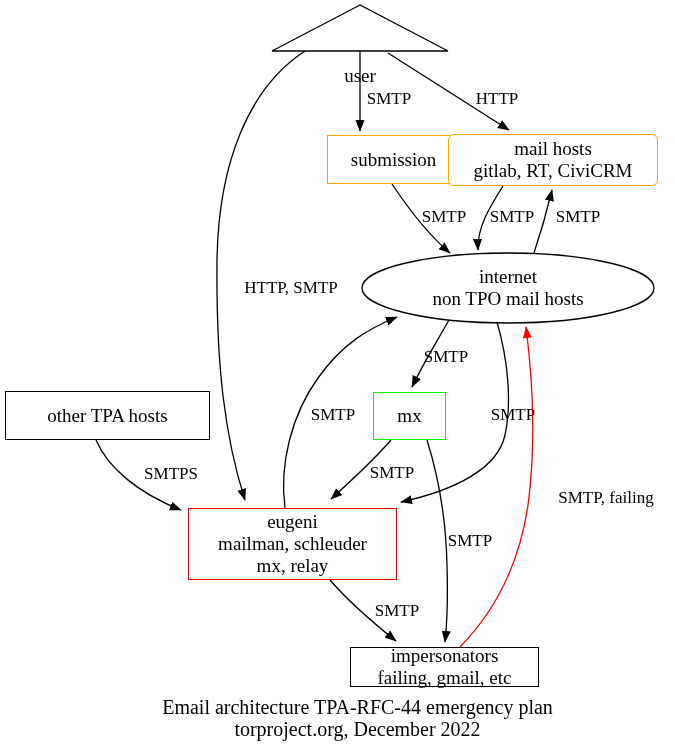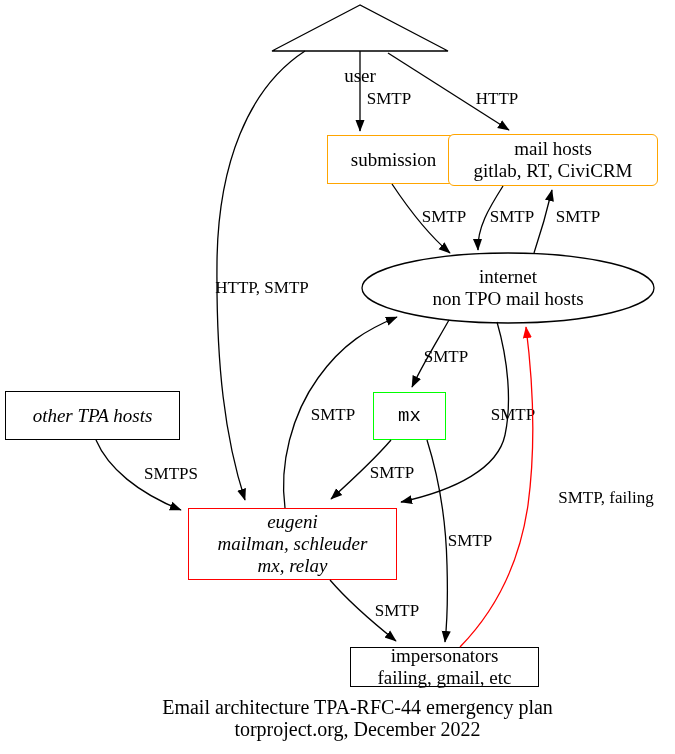--- a/index.html
+++ b/index.html
@@ -25,21 +25,21 @@
     justify-content: center;
     text-align: center;
     font-size: 19px;
     line-height: 22px;
     white-space: nowrap;
     background: transparent;
   }
   .box { background: #ffffff; }
   .b-orange { border: 1.5px solid var(--mail-accent, #ffa500); }
   .b-green  { border: 1.5px solid var(--mx-accent, #00ff00); }
-  .b-red    { border: 1.5px solid var(--eugeni-accent, #ff0000); font-style: italic; }
+  .b-red    { border: 1.5px solid var(--eugeni-accent, #ff0000); }
   .b-black  { border: 1.4px solid var(--node-default, #000000); }
   .shape-label {
     position: absolute;
     transform: translate(-50%, -50%);
     text-align: center;
     font-size: 19px;
     line-height: 22px;
     white-space: nowrap;
   }
   .elabel {
@@ -80,25 +80,25 @@
 
   <div class="node box b-orange" style="left:311px; top:135px; width:133px; height:49px;margin-left:16px;">
     <div>submission</div>
   </div>
 
   <div class="node box b-orange" style="left:448px; top:134px; width:210px; height:52px;border-radius:6px;">
     <div>mail hosts</div>
     <div>gitlab, RT, CiviCRM</div>
   </div>
 
-  <div class="node box b-black" style="left:5px; top:391px; width:175px; height:49px;font-style:italic;">
+  <div class="node box b-black" style="left:5px; top:391px; width:205px; height:49px;">
     <div>other TPA hosts</div>
   </div>
 
-  <div class="node box b-green" style="left:373px; top:392px; width:73px; height:48px;font-family:Liberation Mono, monospace;">
+  <div class="node box b-green" style="left:373px; top:392px; width:73px; height:48px;">
     <div>mx</div>
   </div>
 
   <div class="node box b-red" style="left:188px; top:508px; width:209px; height:72px;">
     <div>eugeni</div>
     <div>mailman, schleuder</div>
     <div>mx, relay</div>
   </div>
 
   <div class="node box b-black" style="left:350px; top:647px; width:189px; height:40px;">
@@ -111,21 +111,21 @@
   <div class="shape-label" style="left:508px; top:288px;">
     <div>internet</div>
     <div>non TPO mail hosts</div>
   </div>
 
   <span class="elabel" style="left:389px; top:99px;">SMTP</span>
   <span class="elabel" style="left:497px; top:99px;text-align:right;">HTTP</span>
   <span class="elabel" style="left:444px; top:217px;">SMTP</span>
   <span class="elabel" style="left:512px; top:217px;">SMTP</span>
   <span class="elabel" style="left:578px; top:217px;">SMTP</span>
-  <span class="elabel" style="left:262px; top:288px;font-family:Liberation Serif, serif;">HTTP, SMTP</span>
+  <span class="elabel" style="left:291px; top:288px;font-family:Liberation Serif, serif;">HTTP, SMTP</span>
   <span class="elabel" style="left:446px; top:357px;">SMTP</span>
   <span class="elabel" style="left:333px; top:415px;">SMTP</span>
   <span class="elabel" style="left:513px; top:415px;">SMTP</span>
   <span class="elabel" style="left:163px; top:474px;margin-left:8px;">SMTPS</span>
   <span class="elabel" style="left:392px; top:473px;">SMTP</span>
   <span class="elabel" style="left:606px; top:474px;margin-top:24px;">SMTP, failing</span>
   <span class="elabel" style="left:470px; top:541px;">SMTP</span>
   <span class="elabel" style="left:397px; top:611px;">SMTP</span>
 
   <div class="caption">

